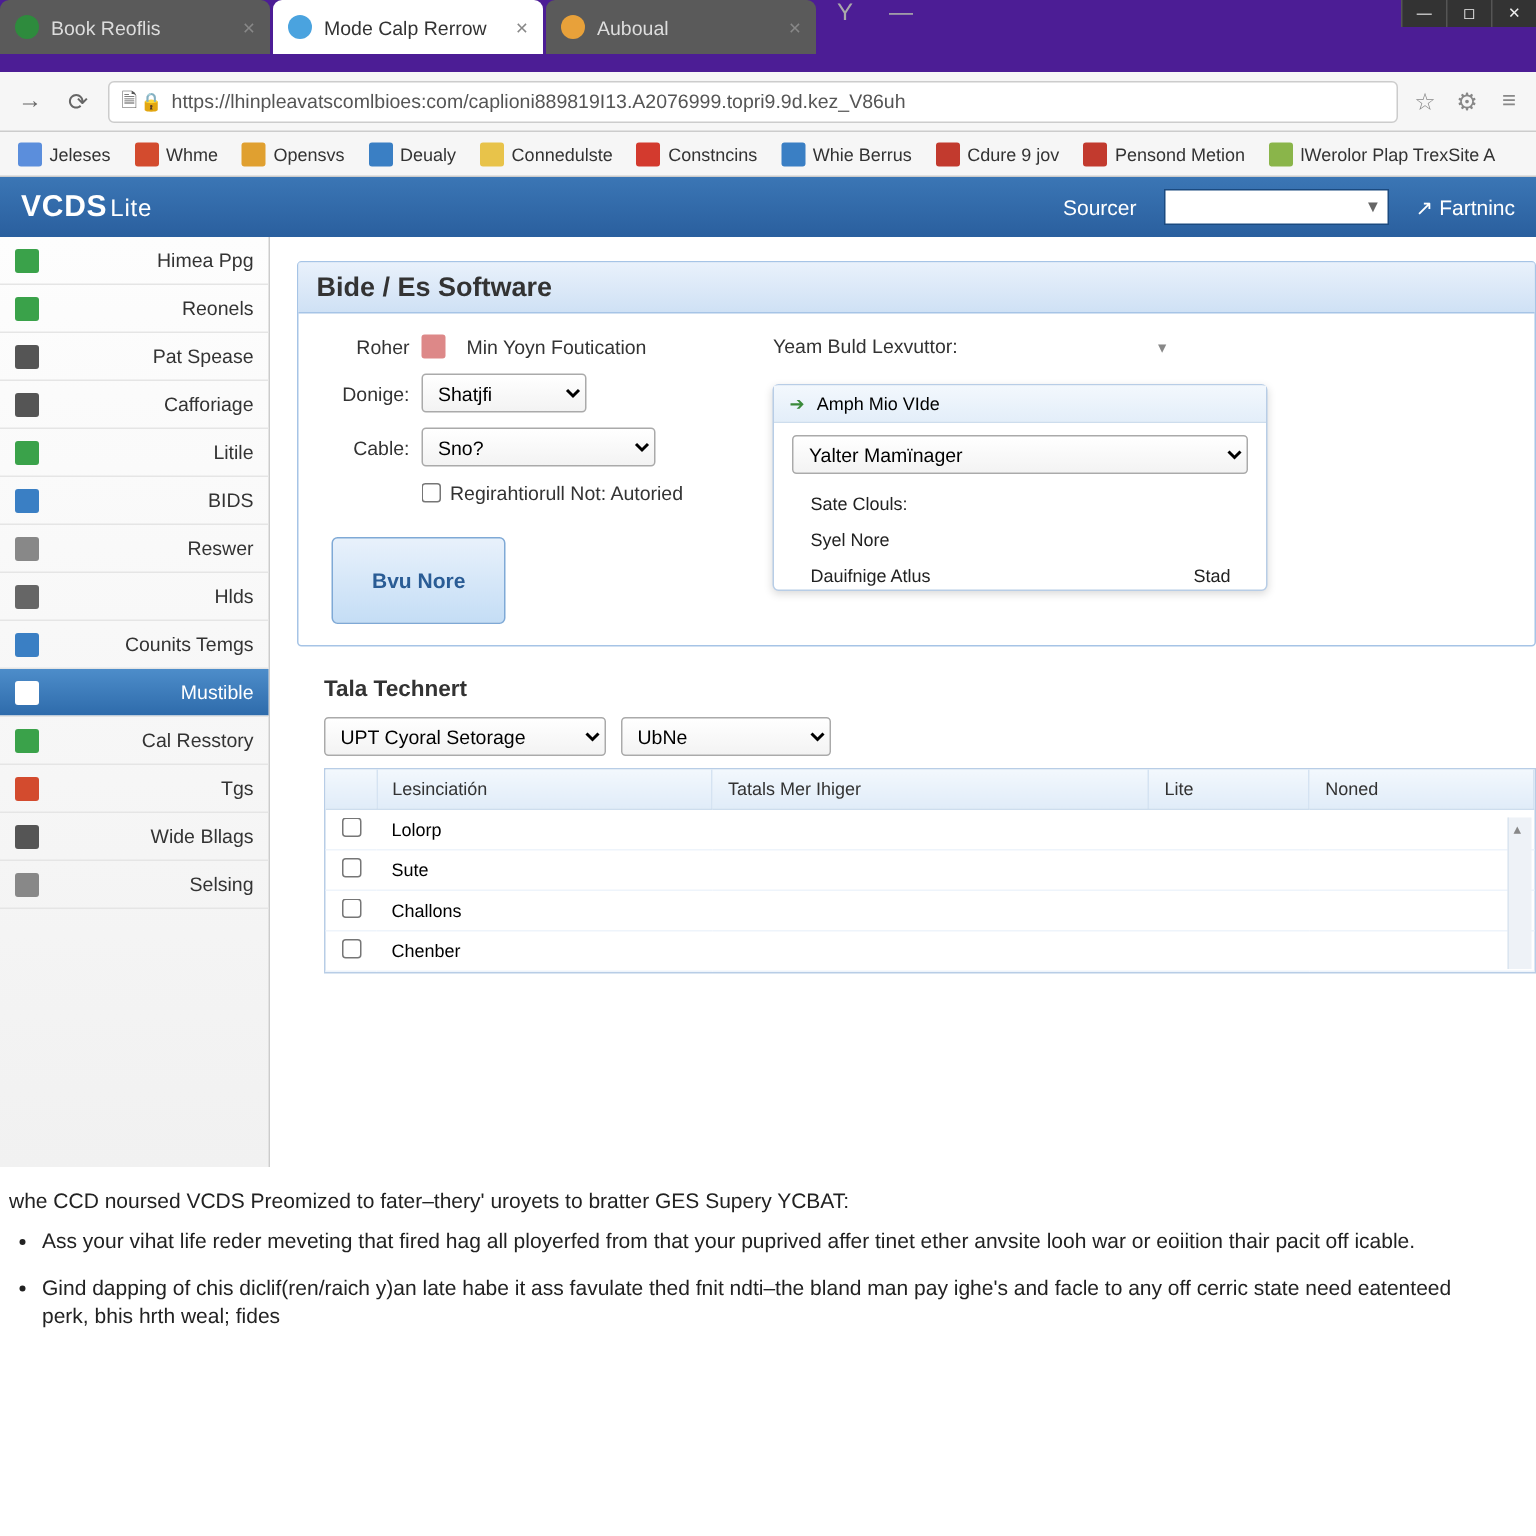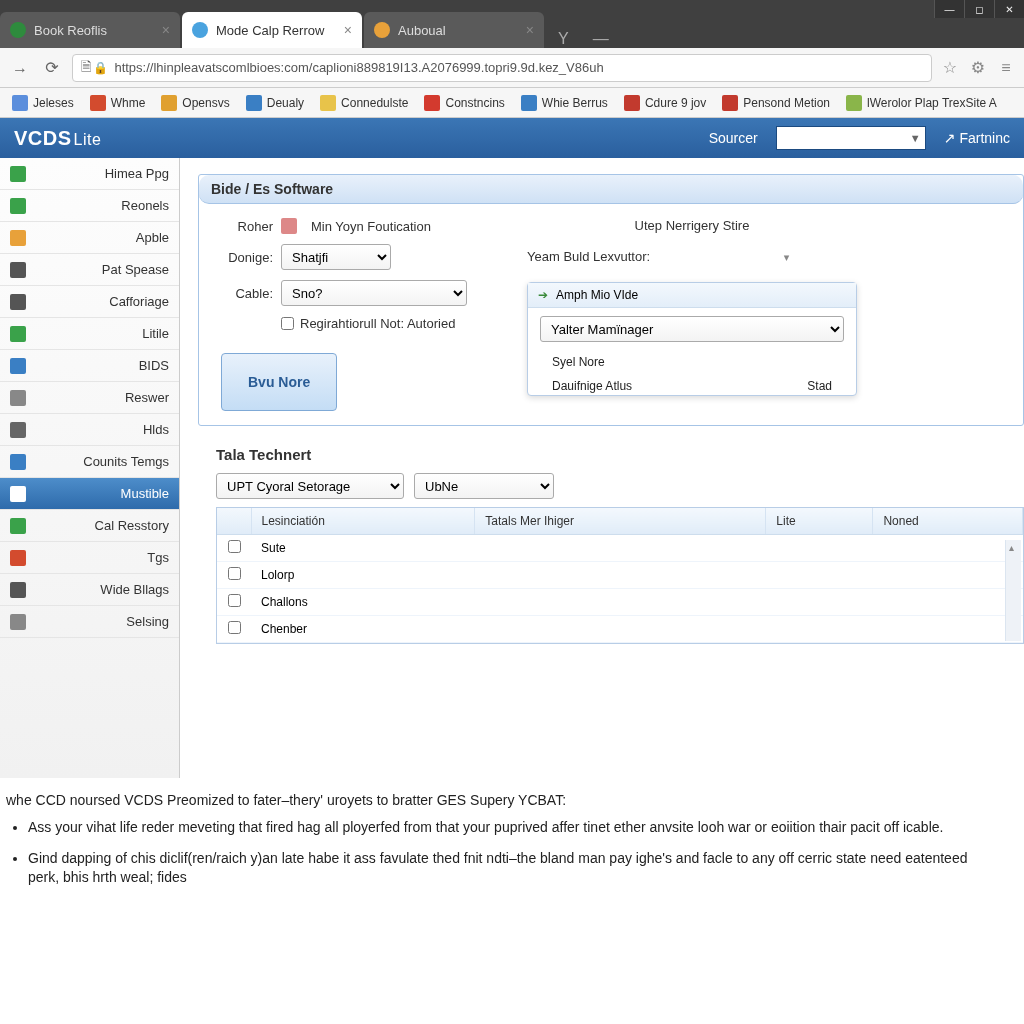--- a/index.html
+++ b/index.html
@@ -2,21 +2,21 @@
 <html><head>
 <meta charset="utf-8">
 <style>
 * { margin:0; padding:0; box-sizing:border-box; font-family:Arial,Helvetica,sans-serif; }
 body { width:1024px; height:1024px; overflow:hidden; background:#fff; }
 
 
 .win-controls { position:absolute; top:0; right:0; height:18px; display:flex; background:#333; }
 .win-btn { width:30px; height:18px; display:flex; align-items:center; justify-content:center; color:#eee; font-size:10px; border-left:1px solid #555; cursor:pointer; }
 
-.tabbar { height:48px; background:#404040; display:flex; align-items:flex-end; padding-left:0; }
+.tabbar { height:48px; background:#4c1d95; display:flex; align-items:flex-start; padding-left:0; }
 .tab { height:36px; background:#5a5a5a; border-radius:6px 6px 0 0; display:flex; align-items:center; padding:0 10px; font-size:13px; color:#ddd; margin-right:2px; min-width:180px; position:relative; }
 .tab.active { background:#fff; color:#333; }
 .tab .favicon { width:16px; height:16px; border-radius:50%; margin-right:8px; display:inline-block; }
 .tab .close { margin-left:auto; color:#888; font-size:14px; cursor:pointer; }
 .tab-extra { color:#aaa; font-size:16px; padding:0 12px; cursor:pointer; }
 
 .navbar { height:40px; background:#f6f6f6; border-bottom:1px solid #ccc; display:flex; align-items:center; padding:0 8px; gap:8px; }
 .nav-arrow,.nav-reload { width:24px; height:24px; display:flex; align-items:center; justify-content:center; color:#666; font-size:16px; cursor:pointer; }
 .urlbar { flex:1; height:28px; border:1px solid #ccc; border-radius:4px; display:flex; align-items:center; padding:0 8px; font-size:13px; color:#555; background:#fff; }
 .urlbar .lock { color:#5b5; margin:0 6px 0 2px; font-size:12px; }
@@ -35,30 +35,30 @@
 .app-right .launch { display:flex; align-items:center; gap:4px; cursor:pointer; }
 
 .main { display:flex; height:620px; }
 .sidebar { width:180px; background:linear-gradient(#fdfdfd,#f1f1f1); border-right:1px solid #ccc; }
 .side-item { height:32px; display:flex; align-items:center; padding:0 10px; font-size:13px; color:#333; border-bottom:1px solid #e5e5e5; cursor:pointer; gap:8px;justify-content:space-between; }
 .side-item.active { background:linear-gradient(#4d8dca,#2e6bab); color:#fff; }
 .side-ic { width:16px; height:16px; border-radius:2px; display:inline-block; }
 
 .content { flex:1; padding:16px 0 0 18px; overflow:hidden; }
 .panel { border:1px solid #a6c4e6; background:#fff; border-radius:3px; margin-bottom:20px; }
-.panel-hd { background:linear-gradient(#e9f1fb,#cfe1f5); border-bottom:1px solid #a6c4e6; padding:6px 12px; font-size:14px; font-weight:bold; color:#333;border-radius:10px; }
+.panel-hd { background:linear-gradient(#e9f1fb,#cfe1f5); border-bottom:1px solid #a6c4e6; padding:6px 12px; font-size:18px; font-weight:bold; color:#333; }
 .panel-body { padding:14px 20px; display:flex; gap:60px; position:relative; }
 
 .form-col { display:flex; flex-direction:column; gap:10px; font-size:13px; color:#333; }
 .form-row { display:flex; align-items:center; gap:8px; }
 .form-row label { width:54px; text-align:right; }
 .form-row .afterlabel { margin-left:6px; }
 select, input[type=text] { height:26px; border:1px solid #aaa; border-radius:3px; font-size:13px; padding:0 6px; background:linear-gradient(#fff,#f3f3f3); }
 .sel-sm { width:110px; }
-.sel-md { width:186px; }
+.sel-md { width:156px; }
 .chk-row { margin-left:62px; display:flex; align-items:center; gap:6px; }
 .btn { display:inline-block; padding:20px 26px; border:1px solid #7fa9d6; background:linear-gradient(#e8f1fb,#c4ddf5); color:#2a5c95; font-weight:bold; font-size:14px; border-radius:4px; cursor:pointer; margin-left:2px; margin-top:12px; }
 
 .rightcol label.hdr { font-size:13px; color:#333; display:block; text-align:center; margin-bottom:6px; }
 .rightcol .lbl2 { font-size:13px; margin-bottom:8px; text-align:left; }
 .popup { border:1px solid #b8cde6; border-radius:4px; box-shadow:0 2px 6px rgba(0,0,0,.15); background:#fff; width:330px; }
 .popup-hd { background:linear-gradient(#f3f8fd,#e3eef9); padding:5px 10px; font-size:12px; color:#000; border-bottom:1px solid #cddded; display:flex; align-items:center; gap:8px; }
 .popup-sel { margin:8px 12px; display:flex; }
 .popup-sel select { flex:1; }
 .popup-row { padding:5px 24px; font-size:12px; color:#222; display:flex; }
@@ -185,24 +185,20 @@
   <div class="sidebar" id="sidebar">
       <div class="side-item">
         <span class="side-ic" style="background:#3aa24a"></span>
         <span>Himea Ppg</span>
       </div>
       <div class="side-item">
         <span class="side-ic" style="background:#3aa24a"></span>
         <span>Reonels</span>
       </div>
       <div class="side-item">
-        <span class="side-ic" style="background:#e8a13a"></span>
-        <span>Apble</span>
-      </div>
-      <div class="side-item">
         <span class="side-ic" style="background:#555"></span>
         <span>Pat Spease</span>
       </div>
       <div class="side-item">
         <span class="side-ic" style="background:#555"></span>
         <span>Cafforiage</span>
       </div>
       <div class="side-item">
         <span class="side-ic" style="background:#3aa24a"></span>
         <span>Litile</span>
@@ -267,35 +263,35 @@
           <div class="chk-row">
             <input type="checkbox" style="">
             <span>Regirahtiorull Not: Autoried</span>
           </div>
           <div>
             <span class="btn">Bvu Nore</span>
           </div>
         </div>
 
         <div class="form-col rightcol">
-          <label class="hdr">Utep Nerrigery Stire</label>
           <div class="lbl2">
             <span>Yeam Buld  Lexvuttor:</span>
             <span style="margin-left:130px;color:#888;font-size:11px;">▾</span>
           </div>
           <div class="popup">
             <div class="popup-hd">
               <span style="color:#3a8a3a">➔</span>
               <span>Amph Mio VIde</span>
             </div>
             <div class="popup-sel">
               <select style="width:210px;">
                 <option>Yalter Mamïnager</option>
               </select>
             </div>
+            <div class="popup-row">Sate Clouls:</div>
             <div class="popup-row">Syel Nore</div>
             <div class="popup-row last">
               <span>Dauifnige Atlus</span>
               <span>Stad</span>
             </div>
           </div>
         </div>
       </div>
     </div>
 
@@ -311,28 +307,28 @@
               <th></th>
               <th>Lesinciatión</th>
               <th>Tatals Mer Ihiger</th>
               <th>Lite</th>
               <th>Noned</th>
             </tr>
           </thead>
         <tbody id="tbody">
             <tr>
               <td><input type="checkbox" style=""></td>
-              <td>Sute</td>
+              <td>Lolorp</td>
               <td></td>
               <td></td>
               <td></td>
             </tr>
             <tr>
               <td><input type="checkbox" style=""></td>
-              <td>Lolorp</td>
+              <td>Sute</td>
               <td></td>
               <td></td>
               <td></td>
             </tr>
             <tr>
               <td><input type="checkbox" style=""></td>
               <td>Challons</td>
               <td></td>
               <td></td>
               <td></td>

